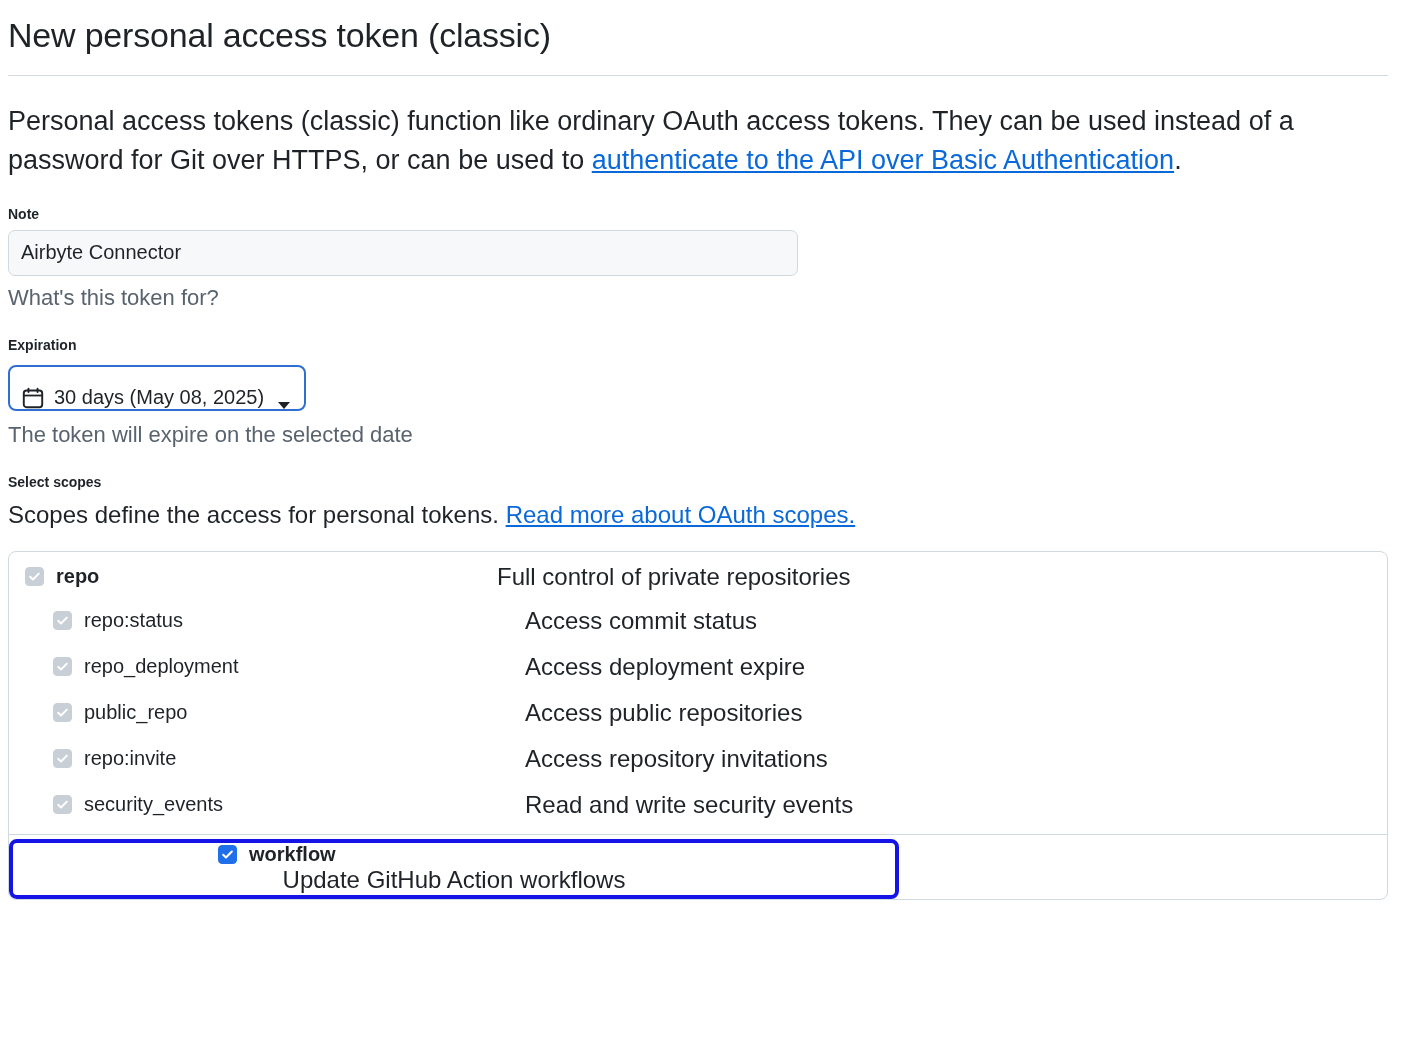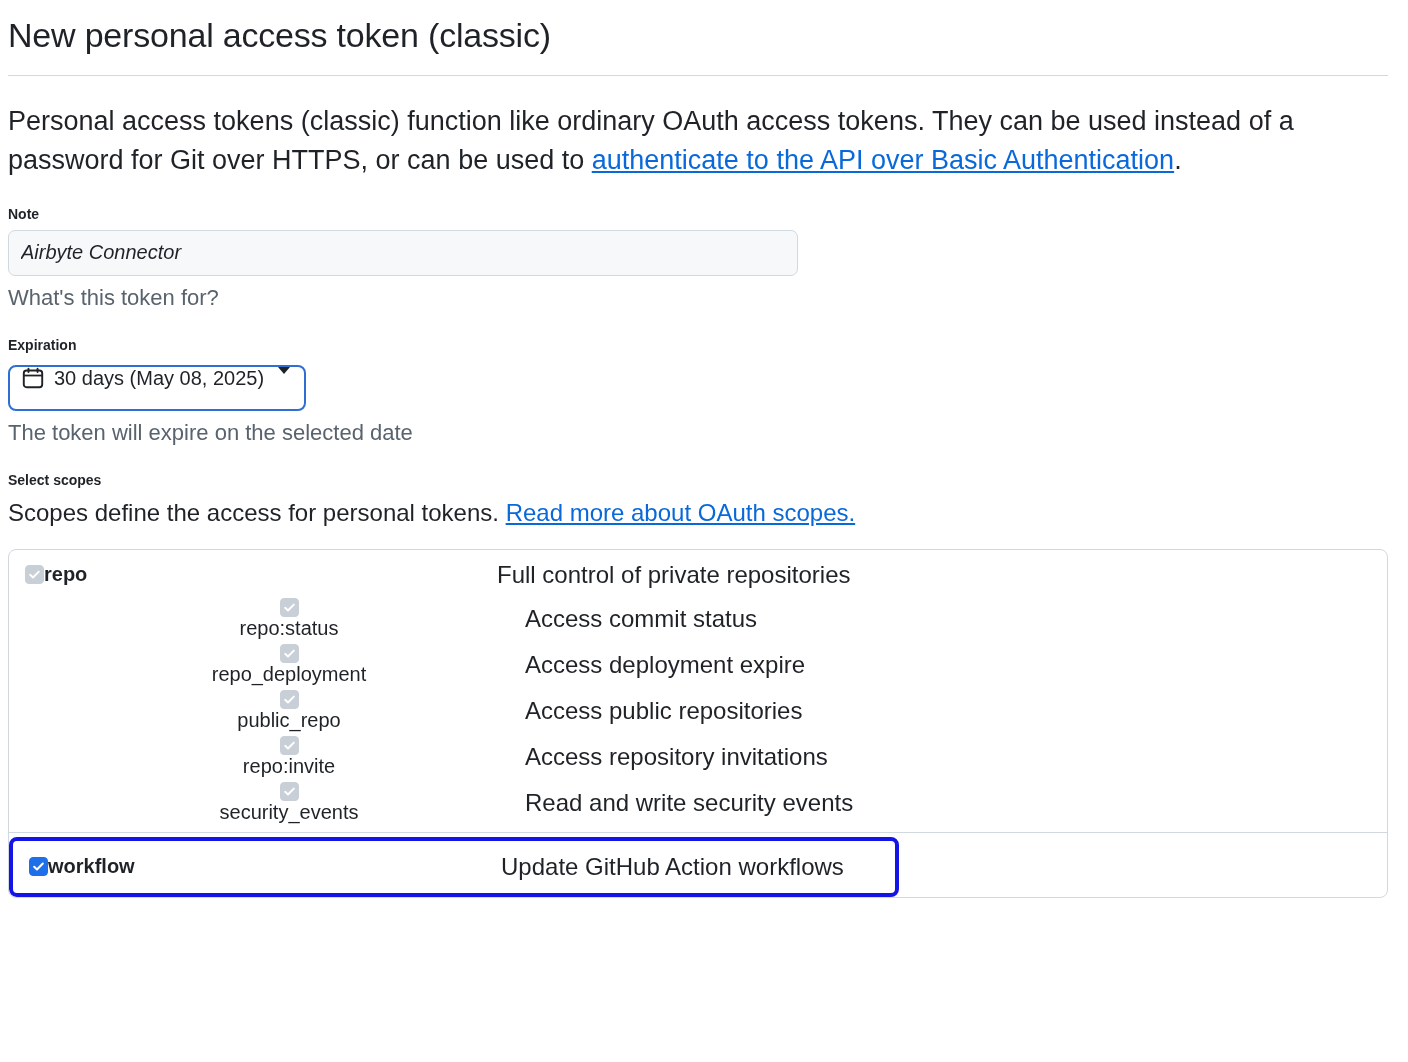--- a/index.html
+++ b/index.html
@@ -57,30 +57,29 @@
     height: 46px;
     box-sizing: border-box;
     padding: 0 12px;
     font-size: 20px;
     font-family: "Liberation Sans", sans-serif;
     color: #1f2328;
     background: #f6f8fa;
     border: 1px solid #d1d9e0;
     border-radius: 7px;
     outline: none;
-    font-style: italic;
   }
   .hint {
     font-size: 22px;
     color: #59636e;
     margin: 9px 0 0 0;
   }
   .expiration-select {
     display: inline-flex;
-    align-items: flex-start;
+    align-items: flex-end;
     gap: 10px;
     height: 46px;
     box-sizing: border-box;
     padding: 0 14px 0 12px;
     background: #ffffff;
     border: 2px solid #2f6fd4;
     border-radius: 8px;
     font-size: 20px;
     color: #1f2328;
     cursor: pointer;
@@ -116,27 +115,27 @@
   }
   .scope-row.parent {
     padding-top: 4px;
   }
   .scope-name {
     width: 472px;
     font-size: 20px;
     color: #1f2328;
     display: flex;
     align-items: center;
+    gap: 12px;
   }
   .scope-row.parent .scope-name .label {
     font-weight: 700;
   }
   .scope-row.child .scope-name {
     padding-left: 28px;
-    flex-direction: column;
   }
   .scope-desc {
     font-size: 24px;
     color: #1f2328;
   }
   .cb {
     width: 19px;
     height: 19px;
     border-radius: 4px;
     box-sizing: border-box;
@@ -159,20 +158,21 @@
     border: 4px solid #1414e6;
     border-radius: 8px;
     box-sizing: border-box;
     width: 890px;
     height: 60px;
     margin-left: 0px;
     display: flex;
     align-items: center;
     padding: 0 16px;
     background: #ffffff;
+    flex-direction: column;
   }
   .highlight-wrap {
     margin-top: 6px;
     border-top: 1px solid #d1d9e0;
     padding-top: 0px;
   }
   .hl-spacer { height: 4px; }
 </style>
 </head>
 <body>

